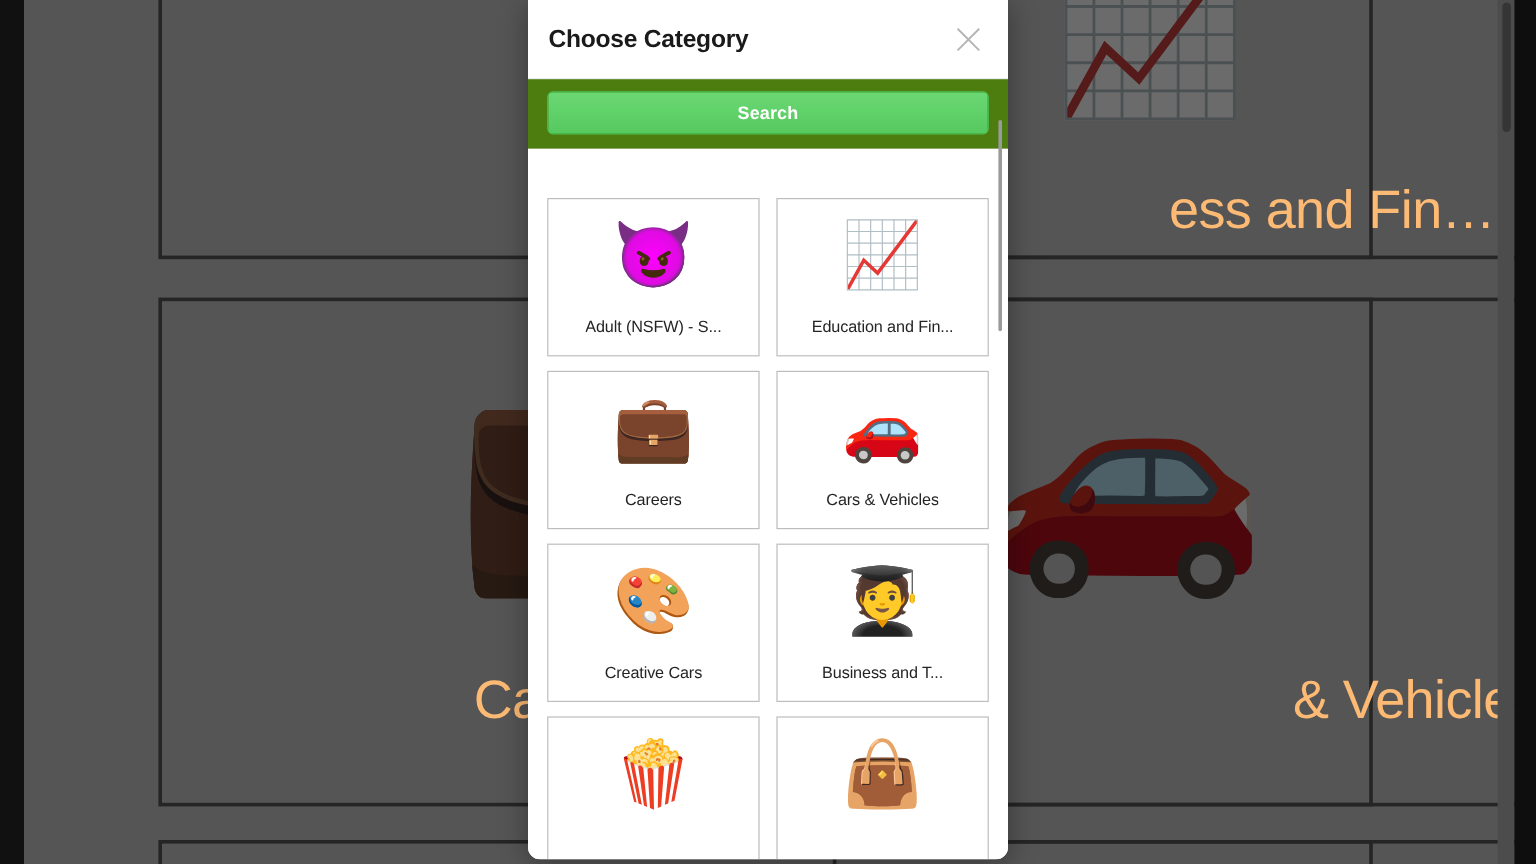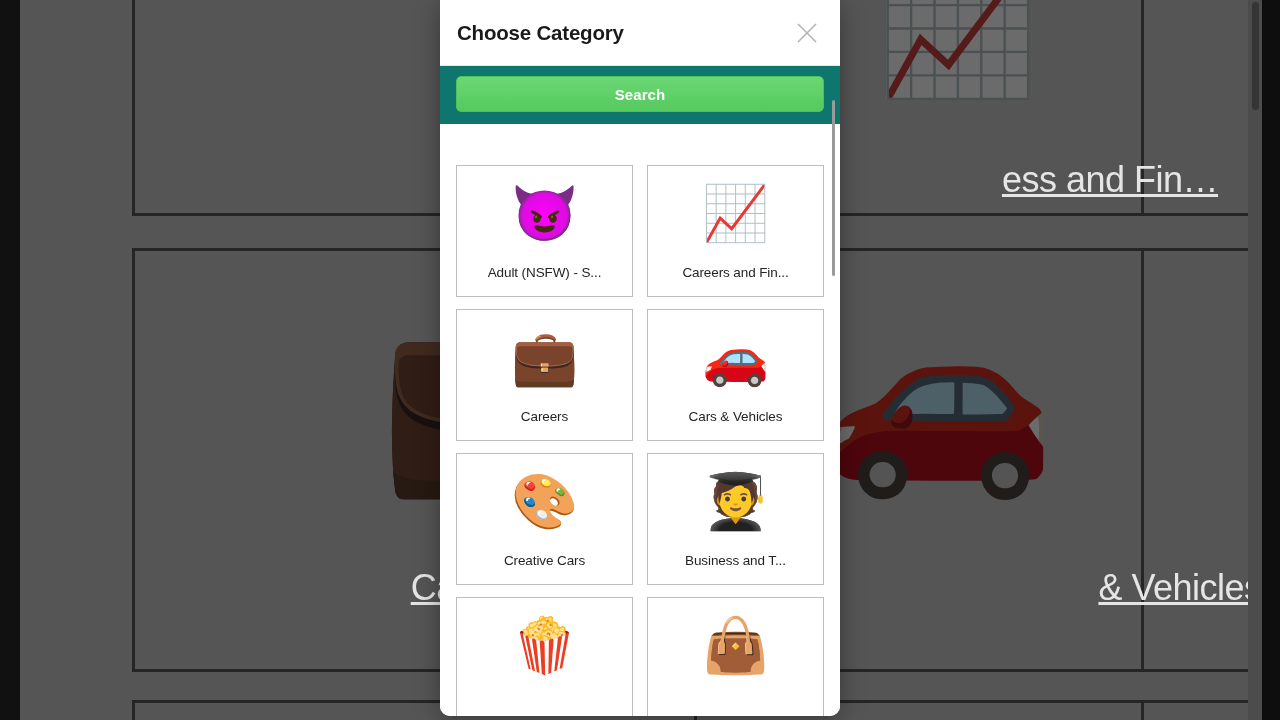--- a/index.html
+++ b/index.html
@@ -39,24 +39,23 @@
     border: 3px solid #252525;
     display: flex; flex-direction: column;
     align-items: center; justify-content: flex-end;
   }
   .bg-abs-card .emo {
     position: absolute; left: 50%; transform: translateX(-50%);
     line-height: 1;
     filter: brightness(0.42) saturate(0.8);
   }
   .bg-abs-card .lbl {
-    font-size: 36px; color: #e5e5e5;
+    font-size: 45px; color: #fdba74;
     white-space: nowrap; letter-spacing: -0.5px;
     margin-bottom: 12px;
-    text-decoration: underline;
   }
 
   
   #modal {
     position: absolute;
     left: 440px; top: 0px;
     width: 400px; height: 716px;
     background: #ffffff;
     border-radius: 0 0 10px 10px;
     box-shadow: 0 4px 24px rgba(0,0,0,0.35);
@@ -81,21 +80,21 @@
   #close-btn {
     width: 34px; height: 34px;
     display: flex; align-items: center; justify-content: center;
     cursor: pointer;
     background: none; border: none;
   }
   #close-btn svg { display: block; }
 
   #search-row {
     padding: 10px 16px 12px 16px;
-    background: #0f766e;
+    background: #4d7c0f;
     flex: 0 0 auto;
   }
   #search-button {
     display: block;
     width: 100%;
     height: 36px;
     border: 1px solid #4cc257;
     border-radius: 5px;
     background: linear-gradient(180deg, #6bd873 0%, #56c95f 100%);
     color: #ffffff;
@@ -214,21 +213,21 @@
   <div id="category-scroll">
     <div id="category-grid">
 
       <div class="cat-card">
         <span class="cat-emoji">😈</span>
         <span class="cat-label">Adult (NSFW) - S...</span>
       </div>
 
       <div class="cat-card">
         <span class="cat-emoji">📈</span>
-        <span class="cat-label">Careers and Fin...</span>
+        <span class="cat-label">Education and Fin...</span>
       </div>
 
       <div class="cat-card">
         <span class="cat-emoji">💼</span>
         <span class="cat-label">Careers</span>
       </div>
 
       <div class="cat-card">
         <span class="cat-emoji">🚗</span>
         <span class="cat-label">Cars &amp; Vehicles</span>

